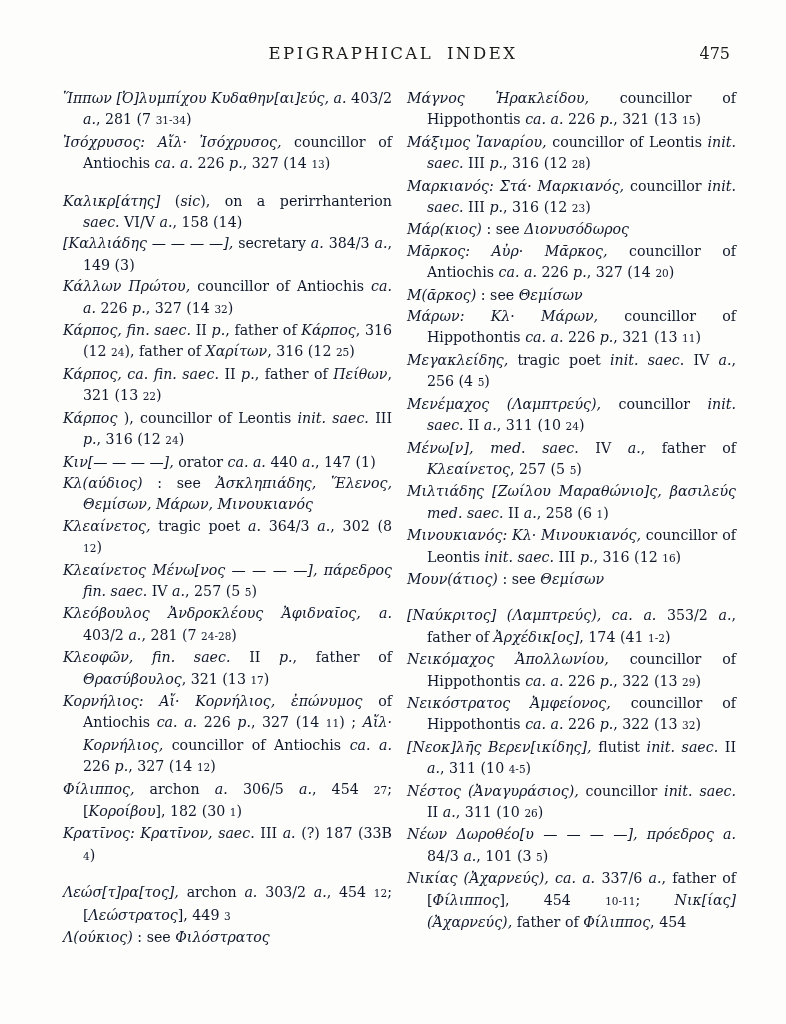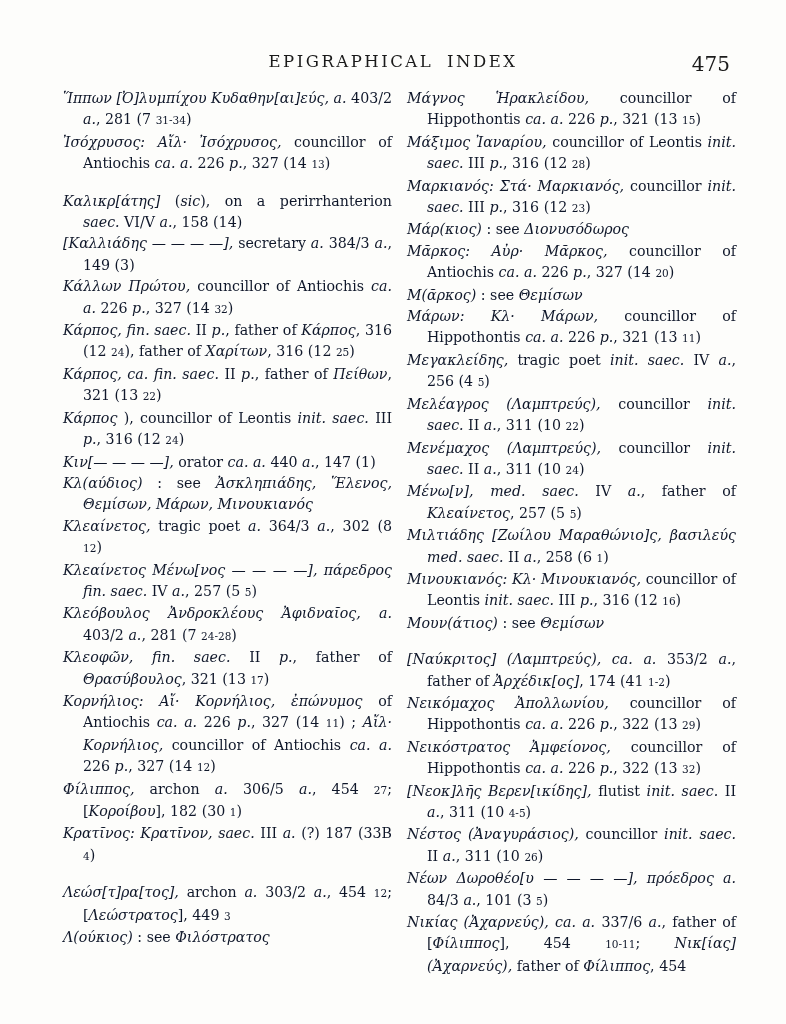--- a/index.html
+++ b/index.html
@@ -1,26 +1,26 @@
 <!DOCTYPE html>
 <html><head>
 <meta charset="utf-8">
 <style>
   html,body { margin:0; padding:0; background:#f2f0ec; }
   .page {
     position:relative; width:786px; height:1024px; margin:0 auto;
     background:#fdfdfb; color:#1b1b1b; overflow:hidden;
     font-family:"DejaVu Serif","Liberation Serif",serif;
   }
-  .hdr { position:absolute; top:52px; left:0; width:100%; height:22px; }
+  .hdr { position:absolute; top:44px; left:0; width:100%; height:22px; }
   .title {
     position:absolute; left:0; right:0; text-align:center;
     font-size:16.5px; letter-spacing:2.5px; word-spacing:6px; color:#1a1a1a;
   }
-  .pn { position:absolute; right:56px; top:0; font-size:20px; }
+  .pn { position:absolute; right:56px; top:0; font-size:16px; }
   .cols {
     position:absolute; top:88px; left:63px; right:50px;
     display:flex; gap:15px;
   }
   .col { flex:1; min-width:0; }
   .entry {
     margin:0; font-size:14.2px; line-height:21.4px;
     text-align:justify; padding-left:20px; text-indent:-20px;
     color:#0f172a;
   }
@@ -61,21 +61,20 @@
       </div>
     <div class="col">
         <p class="entry"><span class="g">Μάγνος Ἡρακλείδου,</span><span class="r"> councillor of Hippothontis </span><span class="i">ca. a.</span><span class="r"> 226 </span><span class="i">p.</span><span class="r">, 321 (13 </span><span class="s">15</span><span class="r">)</span></p>
         <p class="entry"><span class="g">Μάξιμος Ἰαναρίου,</span><span class="r"> councillor of Leontis </span><span class="i">init. saec.</span><span class="r"> III </span><span class="i">p.</span><span class="r">, 316 (12 </span><span class="s">28</span><span class="r">)</span></p>
         <p class="entry"><span class="g">Μαρκιανός: Στά· Μαρκιανός,</span><span class="r"> councillor </span><span class="i">init. saec.</span><span class="r"> III </span><span class="i">p.</span><span class="r">, 316 (12 </span><span class="s">23</span><span class="r">)</span></p>
         <p class="entry"><span class="g">Μάρ(κιος)</span><span class="r"> : see </span><span class="g">Διονυσόδωρος</span></p>
         <p class="entry"><span class="g">Μᾶρκος: Αὐρ· Μᾶρκος,</span><span class="r"> councillor of Antiochis </span><span class="i">ca. a.</span><span class="r"> 226 </span><span class="i">p.</span><span class="r">, 327 (14 </span><span class="s">20</span><span class="r">)</span></p>
         <p class="entry"><span class="g">Μ(ᾶρκος)</span><span class="r"> : see </span><span class="g">Θεμίσων</span></p>
         <p class="entry"><span class="g">Μάρων: Κλ· Μάρων,</span><span class="r"> councillor of Hippothontis </span><span class="i">ca. a.</span><span class="r"> 226 </span><span class="i">p.</span><span class="r">, 321 (13 </span><span class="s">11</span><span class="r">)</span></p>
         <p class="entry"><span class="g">Μεγακλείδης,</span><span class="r"> tragic poet </span><span class="i">init. saec.</span><span class="r"> IV </span><span class="i">a.</span><span class="r">, 256 (4 </span><span class="s">5</span><span class="r">)</span></p>
-        <p class="entry"><span class="g">Μελέαγρος (Λαμπτρεύς),</span><span class="r"> councillor </span><span class="i">init. saec.</span><span class="r"> II </span><span class="i">a.</span><span class="r">, 311 (10 </span><span class="s">22</span><span class="r">)</span></p>
         <p class="entry"><span class="g">Μενέμαχος (Λαμπτρεύς),</span><span class="r"> councillor </span><span class="i">init. saec.</span><span class="r"> II </span><span class="i">a.</span><span class="r">, 311 (10 </span><span class="s">24</span><span class="r">)</span></p>
         <p class="entry"><span class="g">Μένω[ν],</span><span class="i"> med. saec.</span><span class="r"> IV </span><span class="i">a.</span><span class="r">, father of </span><span class="g">Κλεαίνετος</span><span class="r">, 257 (5 </span><span class="s">5</span><span class="r">)</span></p>
         <p class="entry"><span class="g">Μιλτιάδης [Ζωίλου Μαραθώνιο]ς, βασιλεύς</span><span class="i"> med. saec.</span><span class="r"> II </span><span class="i">a.</span><span class="r">, 258 (6 </span><span class="s">1</span><span class="r">)</span></p>
         <p class="entry"><span class="g">Μινουκιανός: Κλ· Μινουκιανός,</span><span class="r"> councillor of Leontis </span><span class="i">init. saec.</span><span class="r"> III </span><span class="i">p.</span><span class="r">, 316 (12 </span><span class="s">16</span><span class="r">)</span></p>
         <p class="entry"><span class="g">Μουν(άτιος)</span><span class="r"> : see </span><span class="g">Θεμίσων</span></p>
         <p class="entry gap"><span class="g">[Ναύκριτος] (Λαμπτρεύς),</span><span class="i"> ca. a.</span><span class="r"> 353/2 </span><span class="i">a.</span><span class="r">, father of </span><span class="g">Ἀρχέδικ[ος]</span><span class="r">, 174 (41 </span><span class="s">1-2</span><span class="r">)</span></p>
         <p class="entry"><span class="g">Νεικόμαχος Ἀπολλωνίου,</span><span class="r"> councillor of Hippothontis </span><span class="i">ca. a.</span><span class="r"> 226 </span><span class="i">p.</span><span class="r">, 322 (13 </span><span class="s">29</span><span class="r">)</span></p>
         <p class="entry"><span class="g">Νεικόστρατος Ἀμφείονος,</span><span class="r"> councillor of Hippothontis </span><span class="i">ca. a.</span><span class="r"> 226 </span><span class="i">p.</span><span class="r">, 322 (13 </span><span class="s">32</span><span class="r">)</span></p>
         <p class="entry"><span class="g">[Νεοκ]λῆς Βερεν[ικίδης],</span><span class="r"> flutist </span><span class="i">init. saec.</span><span class="r"> II </span><span class="i">a.</span><span class="r">, 311 (10 </span><span class="s">4-5</span><span class="r">)</span></p>
         <p class="entry"><span class="g">Νέστος (Ἀναγυράσιος),</span><span class="r"> councillor </span><span class="i">init. saec.</span><span class="r"> II </span><span class="i">a.</span><span class="r">, 311 (10 </span><span class="s">26</span><span class="r">)</span></p>

